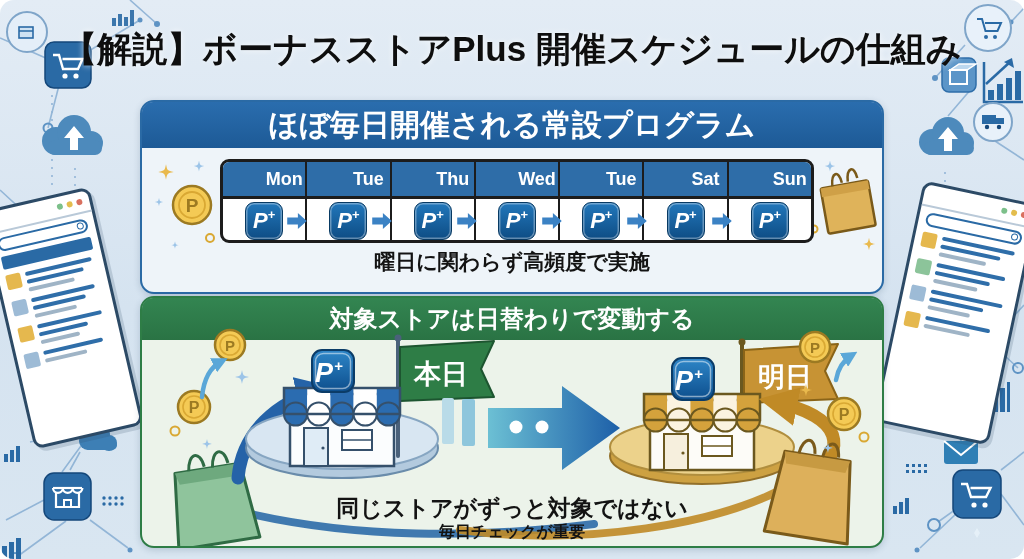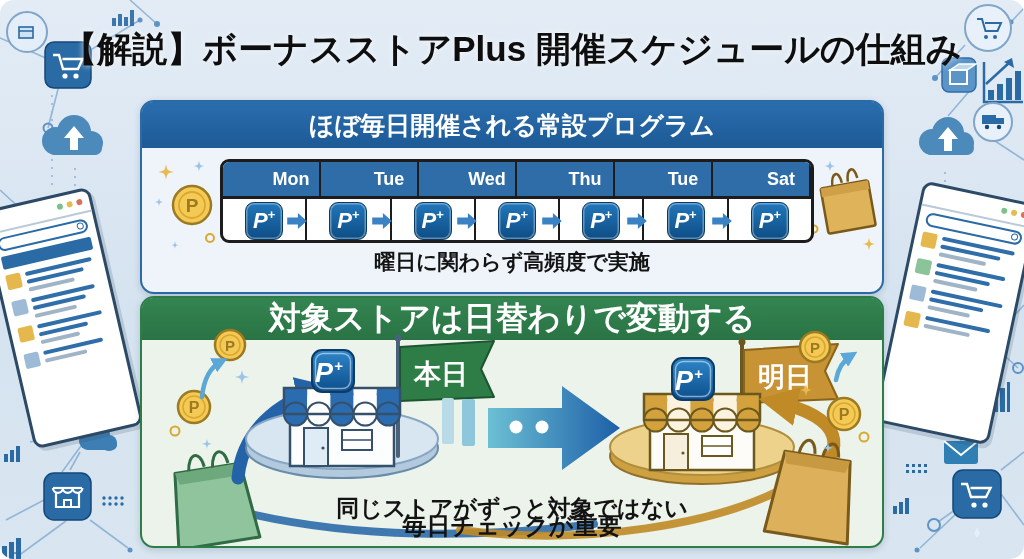--- a/index.html
+++ b/index.html
@@ -36,26 +36,26 @@
   .blines{flex:1;display:flex;flex-direction:column;gap:4px;padding-top:1px;}
   .bline{height:4px;border-radius:2px;background:#2f6ea9;}
   .bline.gray{background:#9fb4c6;}
   
   .panel{position:absolute;left:140px;width:740px;border-radius:14px;z-index:4;
     box-shadow:0 2px 7px rgba(30,60,90,.20);}
   .panel-top{top:100px;height:190px;background:#eef4f9;border:2.5px solid #2a6aa5;}
   .panel-bottom{top:296px;height:248px;background:#ecf3ea;border:2.5px solid #2e7d46;}
   .phead{position:absolute;top:0;left:0;right:0;display:flex;align-items:center;justify-content:center;
     border-radius:11px 11px 0 0;color:#fff;font-weight:bold;}
-  .phead.blue{height:46px;background:linear-gradient(180deg,#2a6dae,#1d5a96);font-size:25px;}
-  .phead.green{height:42px;background:linear-gradient(180deg,#338551,#2a7344);font-size:32px;}
+  .phead.blue{height:46px;background:linear-gradient(180deg,#2a6dae,#1d5a96);font-size:30px;}
+  .phead.green{height:42px;background:linear-gradient(180deg,#338551,#2a7344);font-size:24px;}
   .pcap{position:absolute;left:0;right:0;text-align:center;font-weight:bold;color:#131313;}
   .cap-top{top:146px;font-size:21px;}
   .cap-b1{top:195px;font-size:23px;}
-  .cap-b2{top:212px;font-size:24px;}
+  .cap-b2{top:224px;font-size:16px;}
   .panel-art{position:absolute;inset:0;width:100%;height:100%;}
   
   .week{position:absolute;left:78px;top:57px;width:594px;height:84px;background:#fff;
     border:3px solid #1c1c1c;border-radius:9px;overflow:hidden;box-sizing:border-box;}
   .wrow{display:flex;}
   .wrow.head{height:34px;border-bottom:3px solid #1c1c1c;}
   .wrow.body{height:44px;}
   .wcell{flex:1;display:flex;align-items:center;justify-content:center;}
   .wcell.h{background:#2e6da8;color:#fff;font-weight:bold;font-size:18px;border-right:2.5px solid #1c1c1c;padding-left:40px;}
   .wcell.b{border-right:2.5px solid #1c1c1c;}
@@ -356,24 +356,25 @@
         <path d="M0 -7 C1.2 -1.2 1.2 -1.2 7 0 C1.2 1.2 1.2 1.2 0 7 C-1.2 1.2 -1.2 1.2 -7 0 C-1.2 -1.2 -1.2 -1.2 0 -7 Z" transform="translate(688,64) scale(0.8)" fill="#9cc4e8"></path>
         <path d="M0 -7 C1.2 -1.2 1.2 -1.2 7 0 C1.2 1.2 1.2 1.2 0 7 C-1.2 1.2 -1.2 1.2 -7 0 C-1.2 -1.2 -1.2 -1.2 0 -7 Z" transform="translate(727,142) scale(0.9)" fill="#e9b94d"></path>
         <circle cx="672" cy="127" r="3.5" fill="none" stroke="#d9a833" stroke-width="2"></circle>
       </g>
     </svg>
 
     <div class="week">
       <div class="wrow head">
         <div class="wcell h">Mon</div>
         <div class="wcell h">Tue</div>
+        <div class="wcell h">Thu</div>
         <div class="wcell h">Wed</div>
-        <div class="wcell h">Thu</div>
         <div class="wcell h">Tue</div>
         <div class="wcell h">Sat</div>
+        <div class="wcell h last">Sun</div>
       </div>
       <div class="wrow body">
         <div class="wcell b">
             <span class="ppicon">
               <span class="pp">P</span>
               <span class="pplus">+</span>
             </span>
           </div>
         <div class="wcell b">
             <span class="ppicon">

